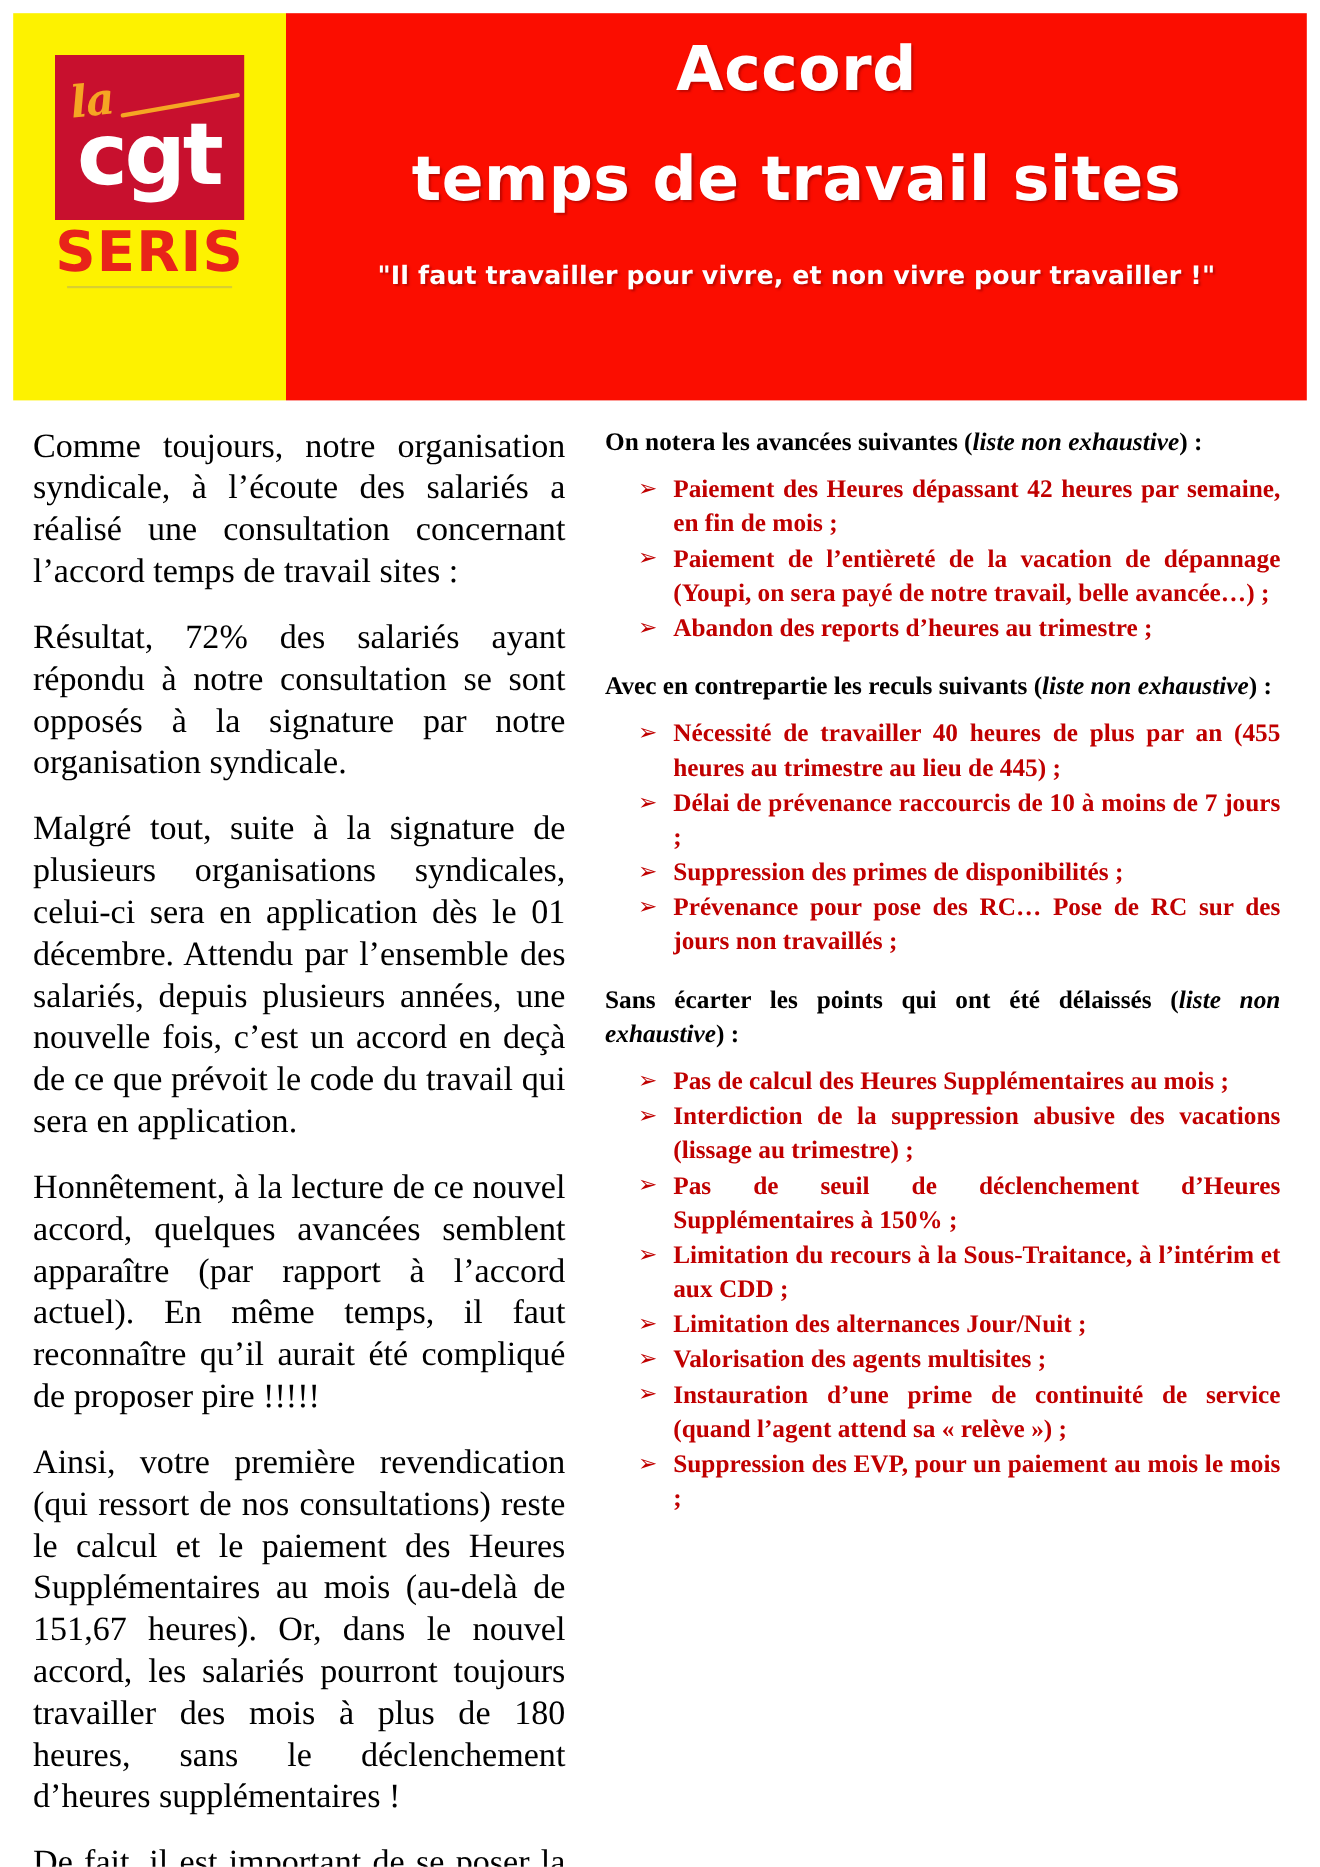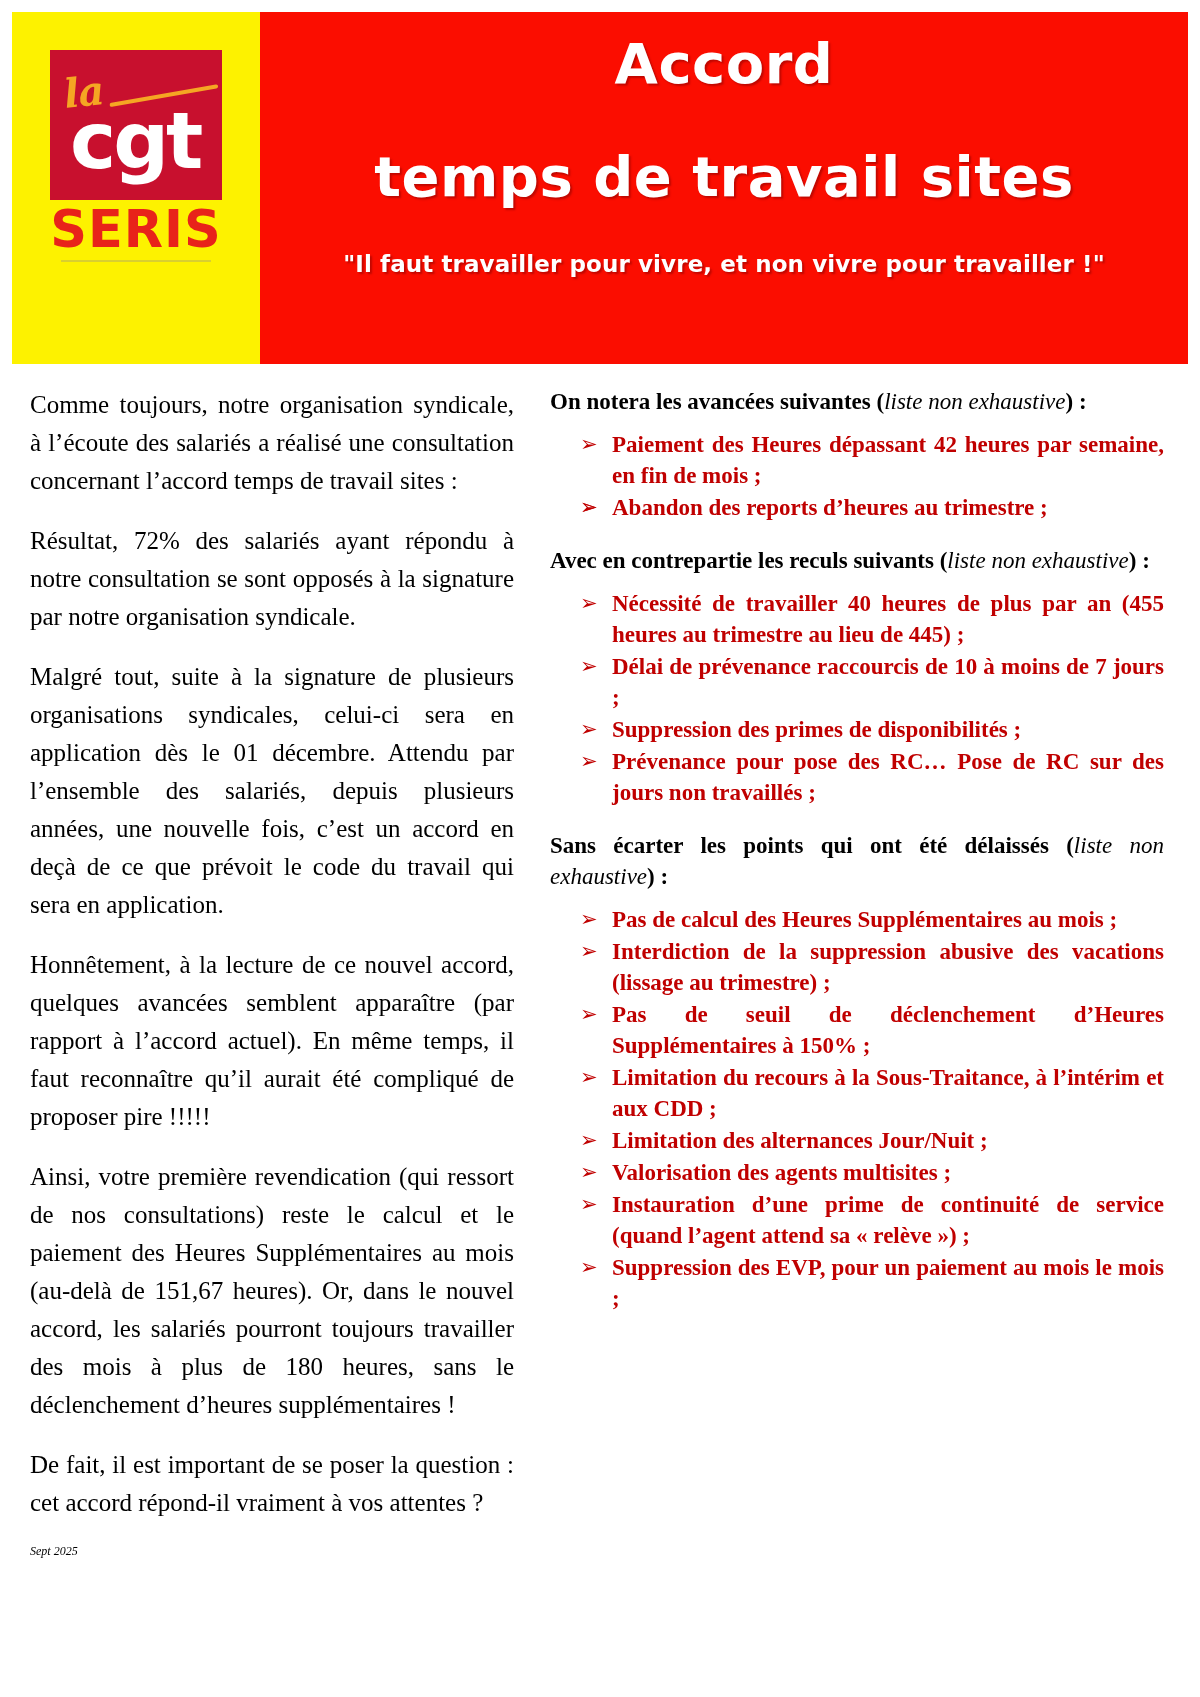--- a/index.html
+++ b/index.html
@@ -113,21 +113,21 @@
     text-shadow: 2px 2px 2px rgba(120,0,0,0.45);
   }
   .title-main {
     font-size: 56px;
     line-height: 64px;
     letter-spacing: 0.5px;
   }
   .title-sub {
     font-size: 56px;
     line-height: 64px;
-    margin-top: 49px;
+    margin-top: 36px;
     letter-spacing: 0.5px;
   }
   .title-tag {
     font-size: 23px;
     line-height: 30px;
     margin-top: 40px;
     letter-spacing: 0.1px;
   }
 
   
@@ -141,21 +141,21 @@
     width: 520px;
     padding-right: 36px;
     box-sizing: border-box;
   }
   .col-right {
     width: 614px;
     box-sizing: border-box;
   }
 
   .para {
-    font-size: 25px;
+    font-size: 31px;
     line-height: 38px;
     text-align: justify;
     margin: 0 0 22px 0;
     hyphens: none;
   }
 
   .footer-date {
     font-size: 12px;
     font-style: italic;
     margin-top: 10px;
@@ -165,21 +165,21 @@
   .lead {
     font-size: 23px;
     line-height: 31px;
     font-weight: 700;
     text-align: justify;
     margin: 0 0 8px 0;
     color: #000;
   }
   .lead em {
     font-style: italic;
-    font-weight: 400;
+    font-weight: 700;
   }
   ul.arrow-list {
     list-style: none;
     margin: 12px 0 22px 0;
     padding: 0 0 0 30px;
   }
   ul.arrow-list li {
     position: relative;
     color: #c00000;
     font-weight: 700;
@@ -233,21 +233,21 @@
         <p class="para">De fait, il est important de se poser la question : cet accord répond-il vraiment à vos attentes ?</p>
       </div>
     <div class="footer-date">Sept 2025</div>
   </div>
 
   <div class="col-right">
     <div id="right-sections">
         <p class="lead"><span>On notera les avancées suivantes (</span><em>liste non exhaustive</em><span>) :</span></p>
         <ul class="arrow-list">
           <li><span class="bullet">➢</span><span>Paiement des Heures dépassant 42 heures par semaine, en fin de mois ;</span></li>
-          <li><span class="bullet">➢</span></li>
+          <li><span class="bullet">➢</span><span>Paiement de l’entièreté de la vacation de dépannage (Youpi, on sera payé de notre travail, belle avancée…) ;</span></li>
           <li><span class="bullet">➢</span><span>Abandon des reports d’heures au trimestre ;</span></li>
         </ul>
         <p class="lead"><span>Avec en contrepartie les reculs suivants (</span><em>liste non exhaustive</em><span>) :</span></p>
         <ul class="arrow-list">
           <li><span class="bullet">➢</span><span>Nécessité de travailler 40 heures de plus par an (455 heures au trimestre au lieu de 445) ;</span></li>
           <li><span class="bullet">➢</span><span>Délai de prévenance raccourcis de 10 à moins de 7 jours ;</span></li>
           <li><span class="bullet">➢</span><span>Suppression des primes de disponibilités ;</span></li>
           <li><span class="bullet">➢</span><span>Prévenance pour pose des RC… Pose de RC sur des jours non travaillés ;</span></li>
         </ul>
         <p class="lead"><span>Sans écarter les points qui ont été délaissés (</span><em>liste non exhaustive</em><span>) :</span></p>

